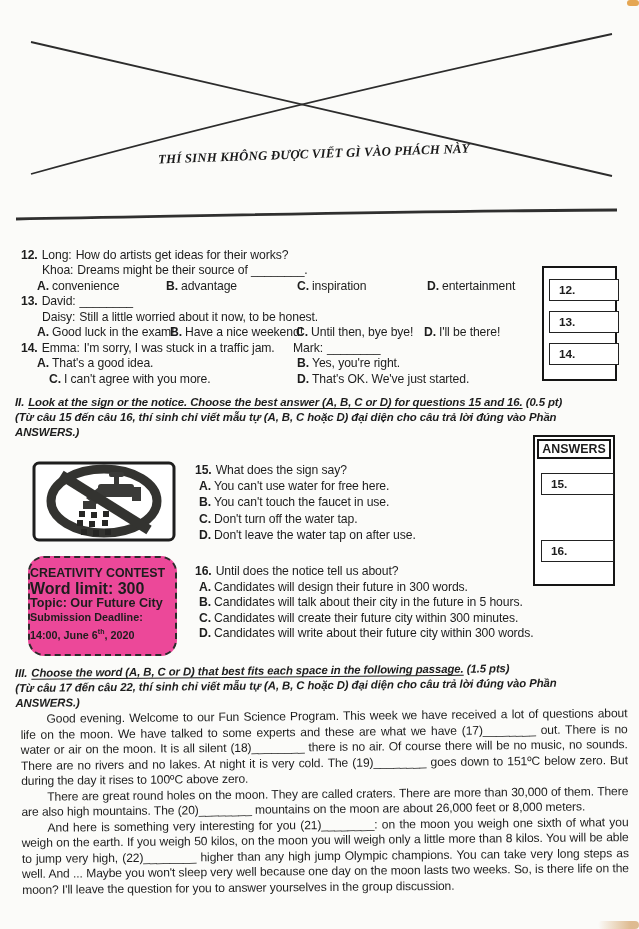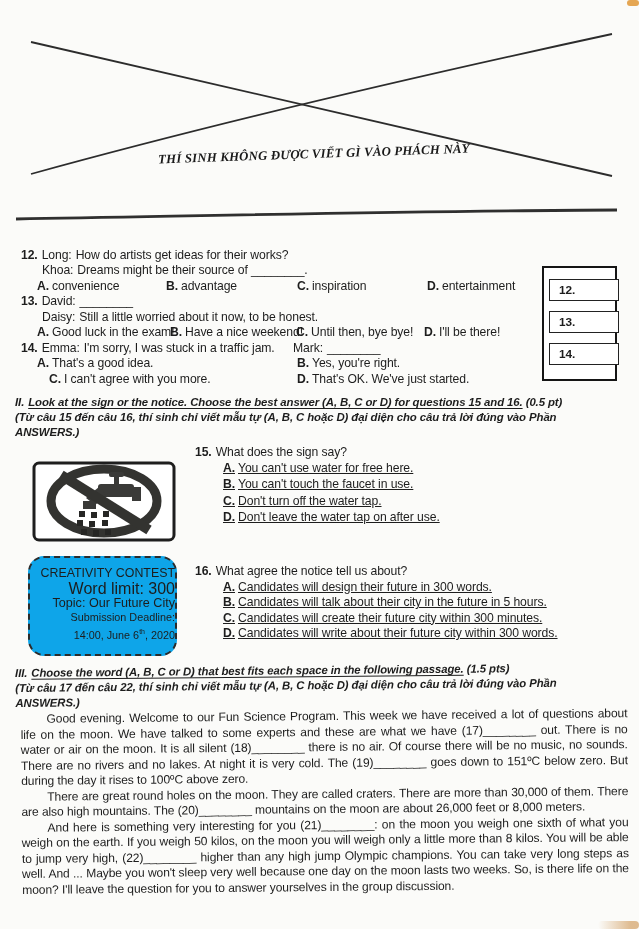--- a/index.html
+++ b/index.html
@@ -24,25 +24,25 @@
   .mr{margin-right:4px;}
   
   .ansbox1{position:absolute;left:542px;top:266px;width:71px;height:111px;border:2.6px solid #151515;background:#fff;}
   .slot{position:absolute;left:5px;width:59px;height:20px;border:1.6px solid #222;font-weight:bold;font-size:11.8px;line-height:20px;padding-left:9px;box-sizing:content-box;background:#fff;}
   .ansbox2{position:absolute;left:533px;top:435px;width:78px;height:147px;border:2.6px solid #151515;background:#fff;}
   .ansbox2 .hdr{margin:2px;border:2px solid #151515;text-align:center;font-weight:bold;font-size:12.4px;line-height:16px;height:16px;}
   .slot2{position:absolute;left:6px;width:62px;height:20px;border:1.6px solid #222;font-weight:bold;font-size:11.8px;line-height:20px;padding-left:9px;background:#fff;}
   
   .qblock{position:absolute;left:195px;font-size:12.2px;letter-spacing:-0.1px;}
   .qblock .qline{white-space:nowrap;}
-  .qblock .o{margin-left:28px;white-space:nowrap;text-decoration:underline;}
+  .qblock .o{margin-left:4px;white-space:nowrap;}
   .qblock .l{font-weight:bold;margin-right:3px;}
   .qblock .n{font-weight:bold;margin-right:4px;}
   
-  .notice{position:absolute;left:28px;top:556px;width:149px;height:100px;border:2px dashed #2b2b2b;border-radius:16px;text-align:right;font-weight:normal;box-sizing:border-box;padding-top:8px;background:#0ea5e9;}
+  .notice{position:absolute;left:28px;top:556px;width:149px;height:100px;border:2px dashed #2b2b2b;border-radius:16px;text-align:left;font-weight:bold;box-sizing:border-box;padding-top:8px;background:#ec4899;}
   .notice .n1{font-size:12.4px;line-height:15px;}
   .notice .n2{font-size:16px;line-height:15px;}
   .notice .n3{font-size:12.6px;line-height:15px;}
   .notice .n4{font-size:10.8px;line-height:13.5px;}
   .notice .n5{font-size:10.8px;line-height:13.5px;}
   sup{font-size:7px;}
   
   .sec3{position:absolute;left:15px;top:666px;width:614px;transform:rotate(-0.55deg);transform-origin:0 0;}
   .passage{margin-top:2px;margin-left:5px;width:607px;font-size:12.1px;line-height:15.5px;letter-spacing:-0.1px;text-align:justify;}
   .passage p{margin:0;text-indent:26px;}
@@ -117,20 +117,25 @@
 
   <div class="sechead" style="top:395px">
     <div class="hline">
       <span class="mr">II.</span><span class="u">Look at the sign or the notice. Choose the best answer (A, B, C or D) for questions 15 and 16.</span>
       <span>(0.5 pt)</span>
     </div>
     <div>(Từ câu 15 đến câu 16, thí sinh chỉ viết mẫu tự (A, B, C hoặc D) đại diện cho câu trả lời đúng vào Phần</div>
     <div>ANSWERS.)</div>
   </div>
 
+  <div class="ansbox2">
+    <div class="hdr">ANSWERS</div>
+    <div class="slot2" style="top:36px">15.</div>
+    <div class="slot2" style="top:103px">16.</div>
+  </div>
 
   <svg class="abs" style="left:32px;top:461px" width="144" height="81" viewBox="0 0 144 81">
     <rect x="2" y="2" width="140" height="77" rx="5" fill="#ffffff" stroke="#1e1e1e" stroke-width="3"></rect>
     <ellipse cx="72" cy="40" rx="53" ry="32" fill="none" stroke="#333330" stroke-width="9"></ellipse>
     <g fill="#3a3a38">
       <rect x="66" y="23" width="36" height="13" rx="3"></rect>
       <rect x="77" y="11" width="15" height="5" rx="2"></rect>
       <rect x="82" y="15" width="5" height="9"></rect>
       <path d="M68,25 L54,37 L63,44 L74,35 Z"></path>
       <rect x="51" y="40" width="13" height="8"></rect>
@@ -143,38 +148,38 @@
       <rect x="45" y="59" width="6" height="6"></rect>
         <rect x="57" y="60" width="6" height="6"></rect>
         <rect x="70" y="59" width="6" height="6"></rect>
       <rect x="49" y="68" width="6" height="6"></rect>
         <rect x="61" y="69" width="6" height="6"></rect>
         <rect x="73" y="68" width="6" height="6"></rect>
     </g>
     <line x1="29" y1="14" x2="117" y2="69" stroke="#333330" stroke-width="10"></line>
   </svg>
 
-  <div class="qblock" style="top:444px;line-height:16.2px">
+  <div class="qblock" style="top:462px;line-height:16.2px">
     <div class="qline"><span class="n">15.</span><span>What does the sign say?</span></div>
     <div class="o"><span class="l">A.</span><span>You can't use water for free here.</span></div>
     <div class="o"><span class="l">B.</span><span>You can't touch the faucet in use.</span></div>
     <div class="o"><span class="l">C.</span><span>Don't turn off the water tap.</span></div>
     <div class="o"><span class="l">D.</span><span>Don't leave the water tap on after use.</span></div>
   </div>
 
   <div class="notice">
     <div class="n1">CREATIVITY CONTEST</div>
     <div class="n2">Word limit: 300</div>
     <div class="n3">Topic: Our Future City</div>
     <div class="n4">Submission Deadline:</div>
     <div class="n5"><span>14:00, June 6</span><sup>th</sup><span>, 2020</span></div>
   </div>
 
   <div class="qblock" style="top:564px;line-height:15.6px">
-    <div class="qline"><span class="n">16.</span><span>What agree the notice tell us about?</span></div>
+    <div class="qline"><span class="n">16.</span><span>Until does the notice tell us about?</span></div>
     <div class="o"><span class="l">A.</span><span>Candidates will design their future in 300 words.</span></div>
     <div class="o"><span class="l">B.</span><span>Candidates will talk about their city in the future in 5 hours.</span></div>
     <div class="o"><span class="l">C.</span><span>Candidates will create their future city within 300 minutes.</span></div>
     <div class="o"><span class="l">D.</span><span>Candidates will write about their future city within 300 words.</span></div>
   </div>
 
   <div class="sec3">
     <div class="sechead" style="position:static">
       <div class="hline">
         <span class="mr">III.</span><span class="u">Choose the word (A, B, C or D) that best fits each space in the following passage.</span>

